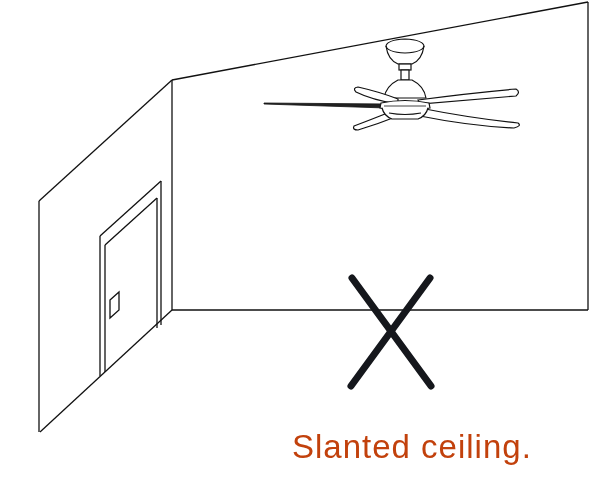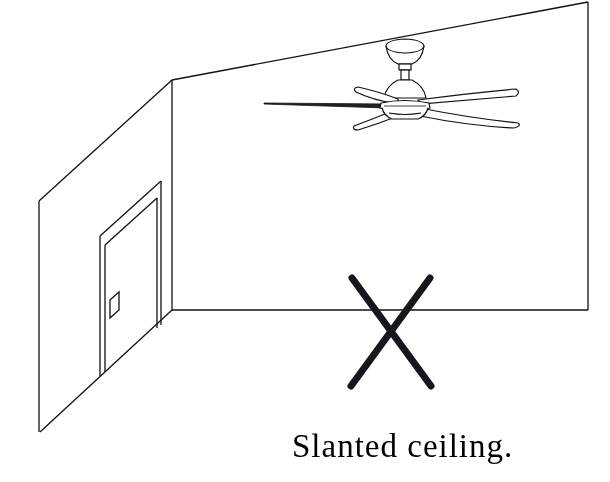--- a/index.html
+++ b/index.html
@@ -2,24 +2,24 @@
 <html><head>
   <meta charset="utf-8">
   <style>
     html, body { margin: 0; padding: 0; background: #ffffff; }
     body { width: 610px; height: 482px; position: relative; overflow: hidden; }
     #scene { position: absolute; left: 0; top: 0; width: 610px; height: 482px; }
     .caption {
       position: absolute;
       left: 292px;
       top: 428px;
-      font-family: Liberation Serif, serif;
+      font-family: Liberation Sans, sans-serif;
       font-size: 33px;
       letter-spacing: 1px;
-      color: #000000;
+      color: #c2410c;
       white-space: nowrap;
     }
   </style>
 </head>
 <body>
 
 <svg id="scene" viewBox="0 0 610 482" xmlns="http://www.w3.org/2000/svg">
   <g fill="none" stroke="#111111" stroke-width="1.3" stroke-linejoin="miter">
 
     <g>

